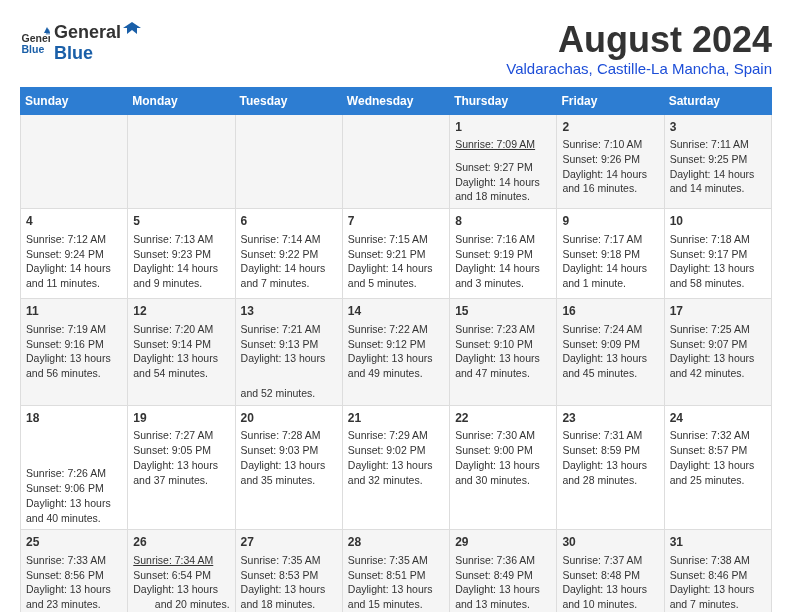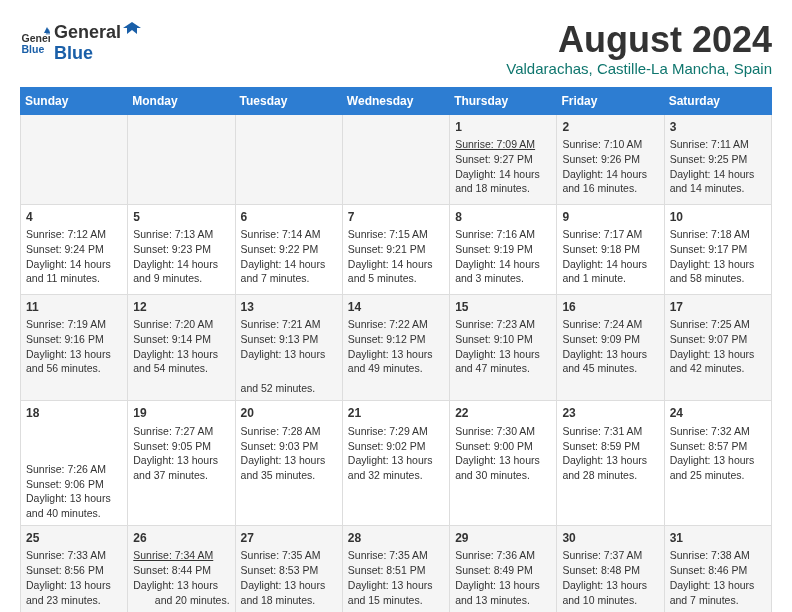--- a/index.html
+++ b/index.html
@@ -29,21 +29,21 @@
       text-align: right;
     }
     .month-year {
       font-size: 36px;
       font-weight: bold;
       color: #333;
       line-height: 1.1;
     }
     .location {
       font-size: 15px;
-      color: #0f766e;
+      color: #1d4ed8;
     }
     table {
       width: 100%;
       border-collapse: collapse;
       font-size: 11px;
     }
     thead tr {
       background-color: #2d7dd2;
       color: #fff;
     }
@@ -126,21 +126,21 @@
   </thead>
   <tbody id="calendar-body">
   <tr>
         <td class="empty"></td>
         <td class="empty"></td>
         <td class="empty"></td>
         <td class="empty"></td>
         <td>
           <span class="day-num">1</span>
           <span style="display: block; text-decoration: underline;">Sunrise: 7:09 AM</span>
-          <span style="display: block;">Sunset: 9:27 PM</span>
+          <span style="display: block; margin-top: 8px;">Sunset: 9:27 PM</span>
           <span style="display: block;">Daylight: 14 hours</span>
           <span style="display: block;">and 18 minutes.</span>
         </td>
         <td>
           <span class="day-num">2</span>
           <span style="display: block;">Sunrise: 7:10 AM</span>
           <span style="display: block;">Sunset: 9:26 PM</span>
           <span style="display: block;">Daylight: 14 hours</span>
           <span style="display: block;">and 16 minutes.</span>
         </td>
@@ -309,21 +309,21 @@
         <td>
           <span class="day-num">25</span>
           <span style="display: block;">Sunrise: 7:33 AM</span>
           <span style="display: block;">Sunset: 8:56 PM</span>
           <span style="display: block;">Daylight: 13 hours</span>
           <span style="display: block;">and 23 minutes.</span>
         </td>
         <td>
           <span class="day-num">26</span>
           <span style="display: block; text-decoration: underline;">Sunrise: 7:34 AM</span>
-          <span style="display: block;">Sunset: 8:44 PM</span>
+          <span style="display: block;">Sunset: 6:54 PM</span>
           <span style="display: block;">Daylight: 13 hours</span>
           <span style="display: block; text-align: right;">and 20 minutes.</span>
         </td>
         <td>
           <span class="day-num">27</span>
           <span style="display: block;">Sunrise: 7:35 AM</span>
           <span style="display: block;">Sunset: 8:53 PM</span>
           <span style="display: block;">Daylight: 13 hours</span>
           <span style="display: block;">and 18 minutes.</span>
         </td>

